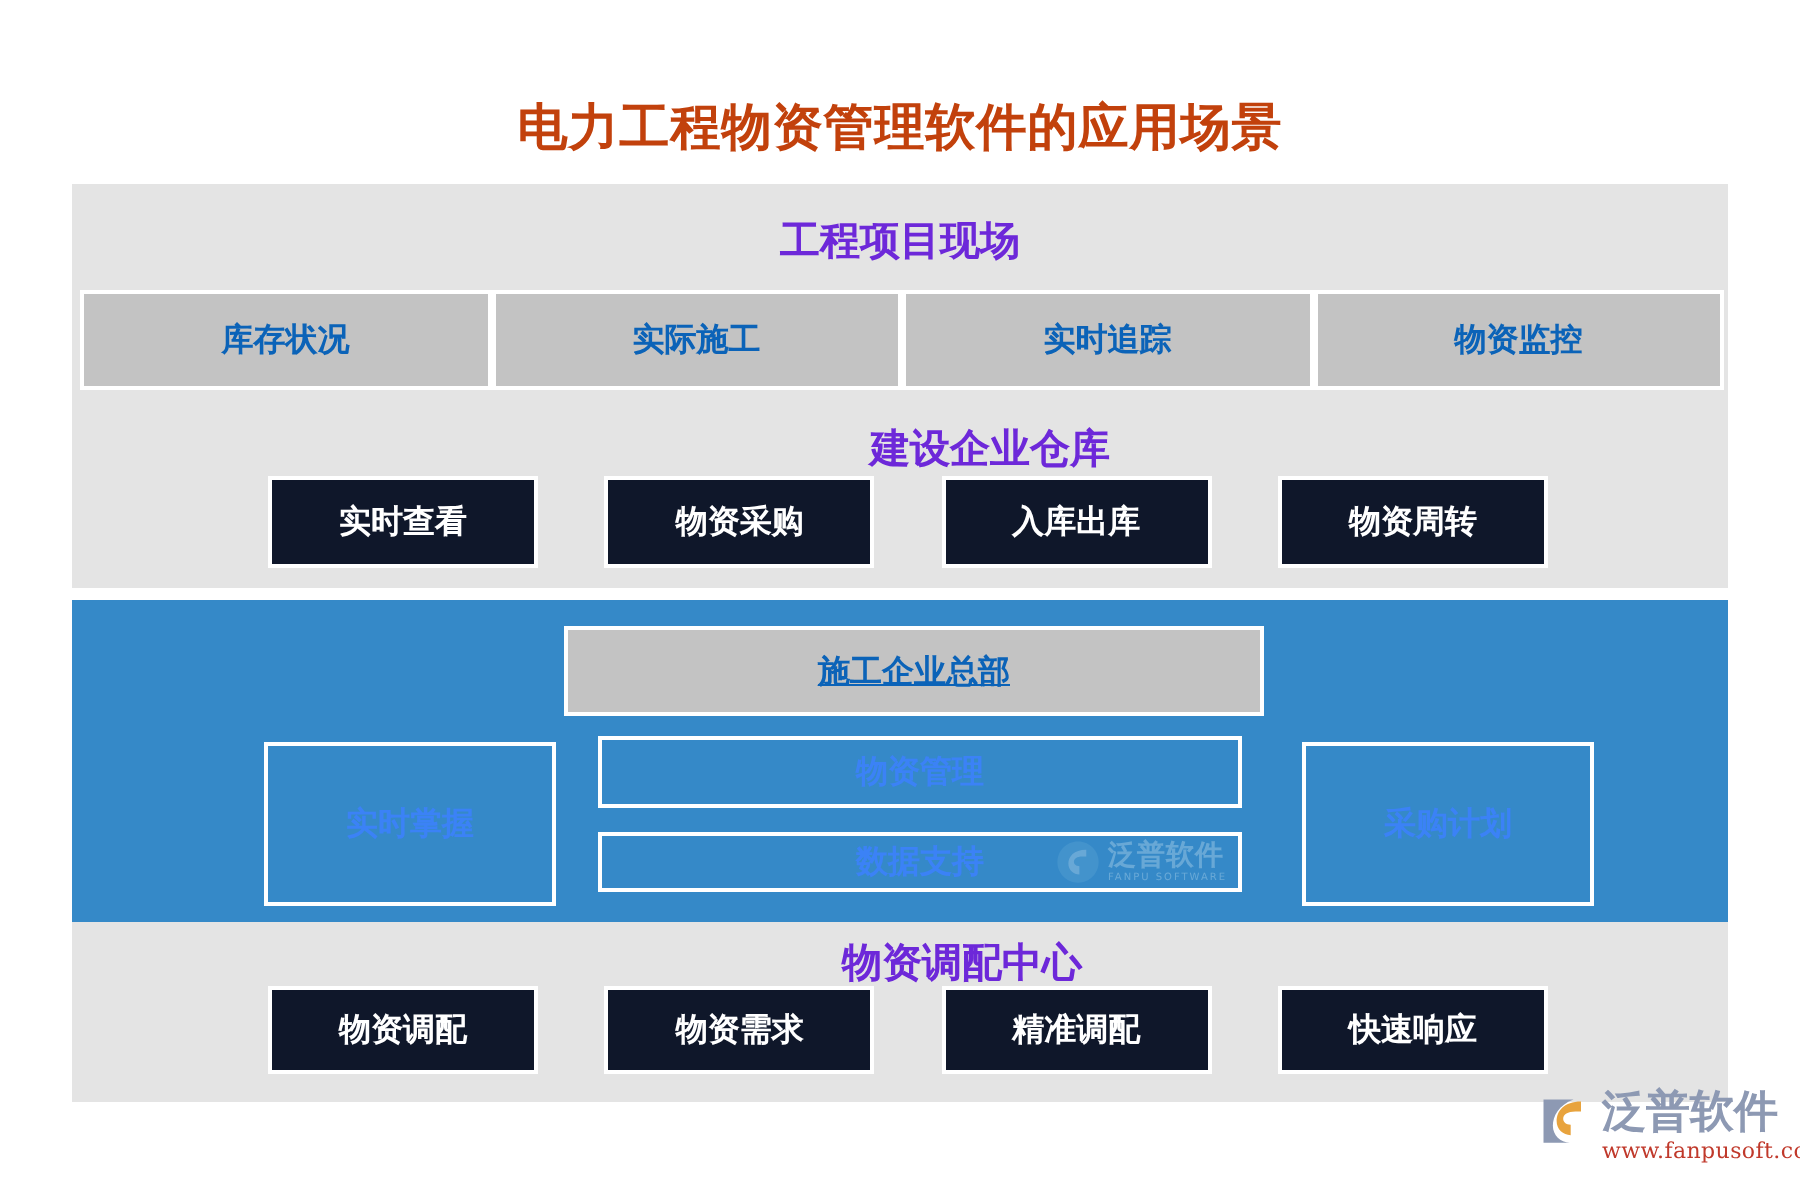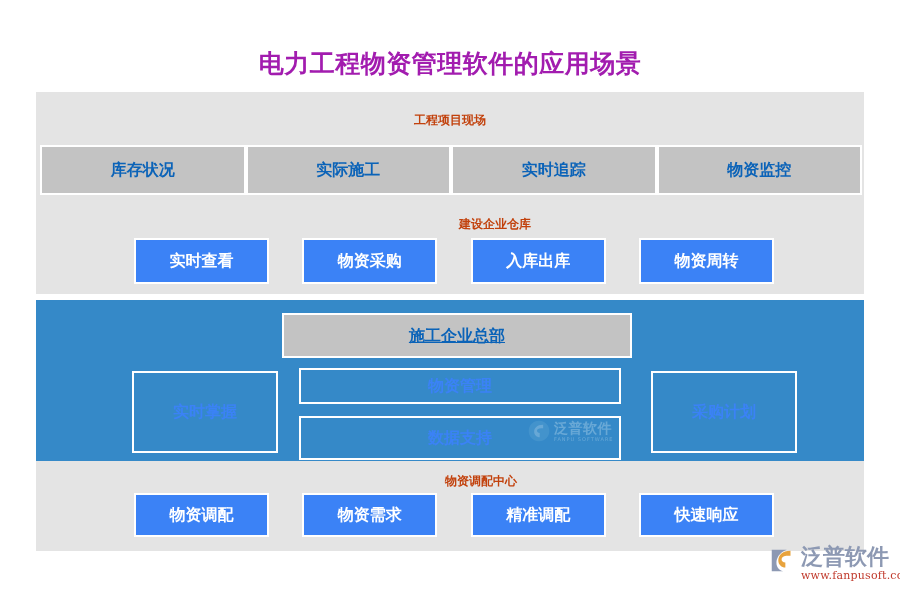--- a/index.html
+++ b/index.html
@@ -23,41 +23,41 @@
 
   
   .page-title {
     position: absolute;
     top: 48px;
     left: 0;
     width: 900px;
     text-align: center;
     font-size: 25px;
     font-weight: bold;
-    color: #a21caf;
+    color: #c2410c;
     letter-spacing: 0.5px;
     line-height: 32px;
   }
 
   
   .band {
     position: absolute;
     left: 36px;
     width: 828px;
     box-sizing: border-box;
   }
   .band-gray  { background: #e4e4e4; }
   .band-blue  { background: #3589c8; }
 
   .band-header {
     width: 100%;
     text-align: center;
-    font-size: 12px;
-    font-weight: bold;
-    color: #c2410c;
+    font-size: 20px;
+    font-weight: bold;
+    color: #6d28d9;
     line-height: 20px;
   }
 
   
   .row {
     position: absolute;
     display: flex;
     justify-content: space-between;
   }
 
@@ -69,21 +69,21 @@
     font-size: 16px;
     font-weight: bold;
     line-height: 20px;
     border: 2px solid #ffffff;
   }
   .box-gray {
     background: #c3c3c3;
     color: #0b63b8;
   }
   .box-blue {
-    background: #3b82f6;
+    background: #0f172a;
     color: #ffffff;
   }
   .box-outline {
     background: transparent;
     color: #3b82f6;
     border: 2px solid #ffffff;
     text-align: center;
   }
 
   
@@ -125,21 +125,21 @@
     top: 368px;
     left: 299px;
     width: 322px;
     height: 36px;
   }
   #mid-box-2 {
     position: absolute;
     top: 416px;
     left: 299px;
     width: 322px;
-    height: 44px;
+    height: 30px;
   }
   #left-box {
     position: absolute;
     top: 371px;
     left: 132px;
     width: 146px;
     height: 82px;
   }
   #right-box {
     position: absolute;

